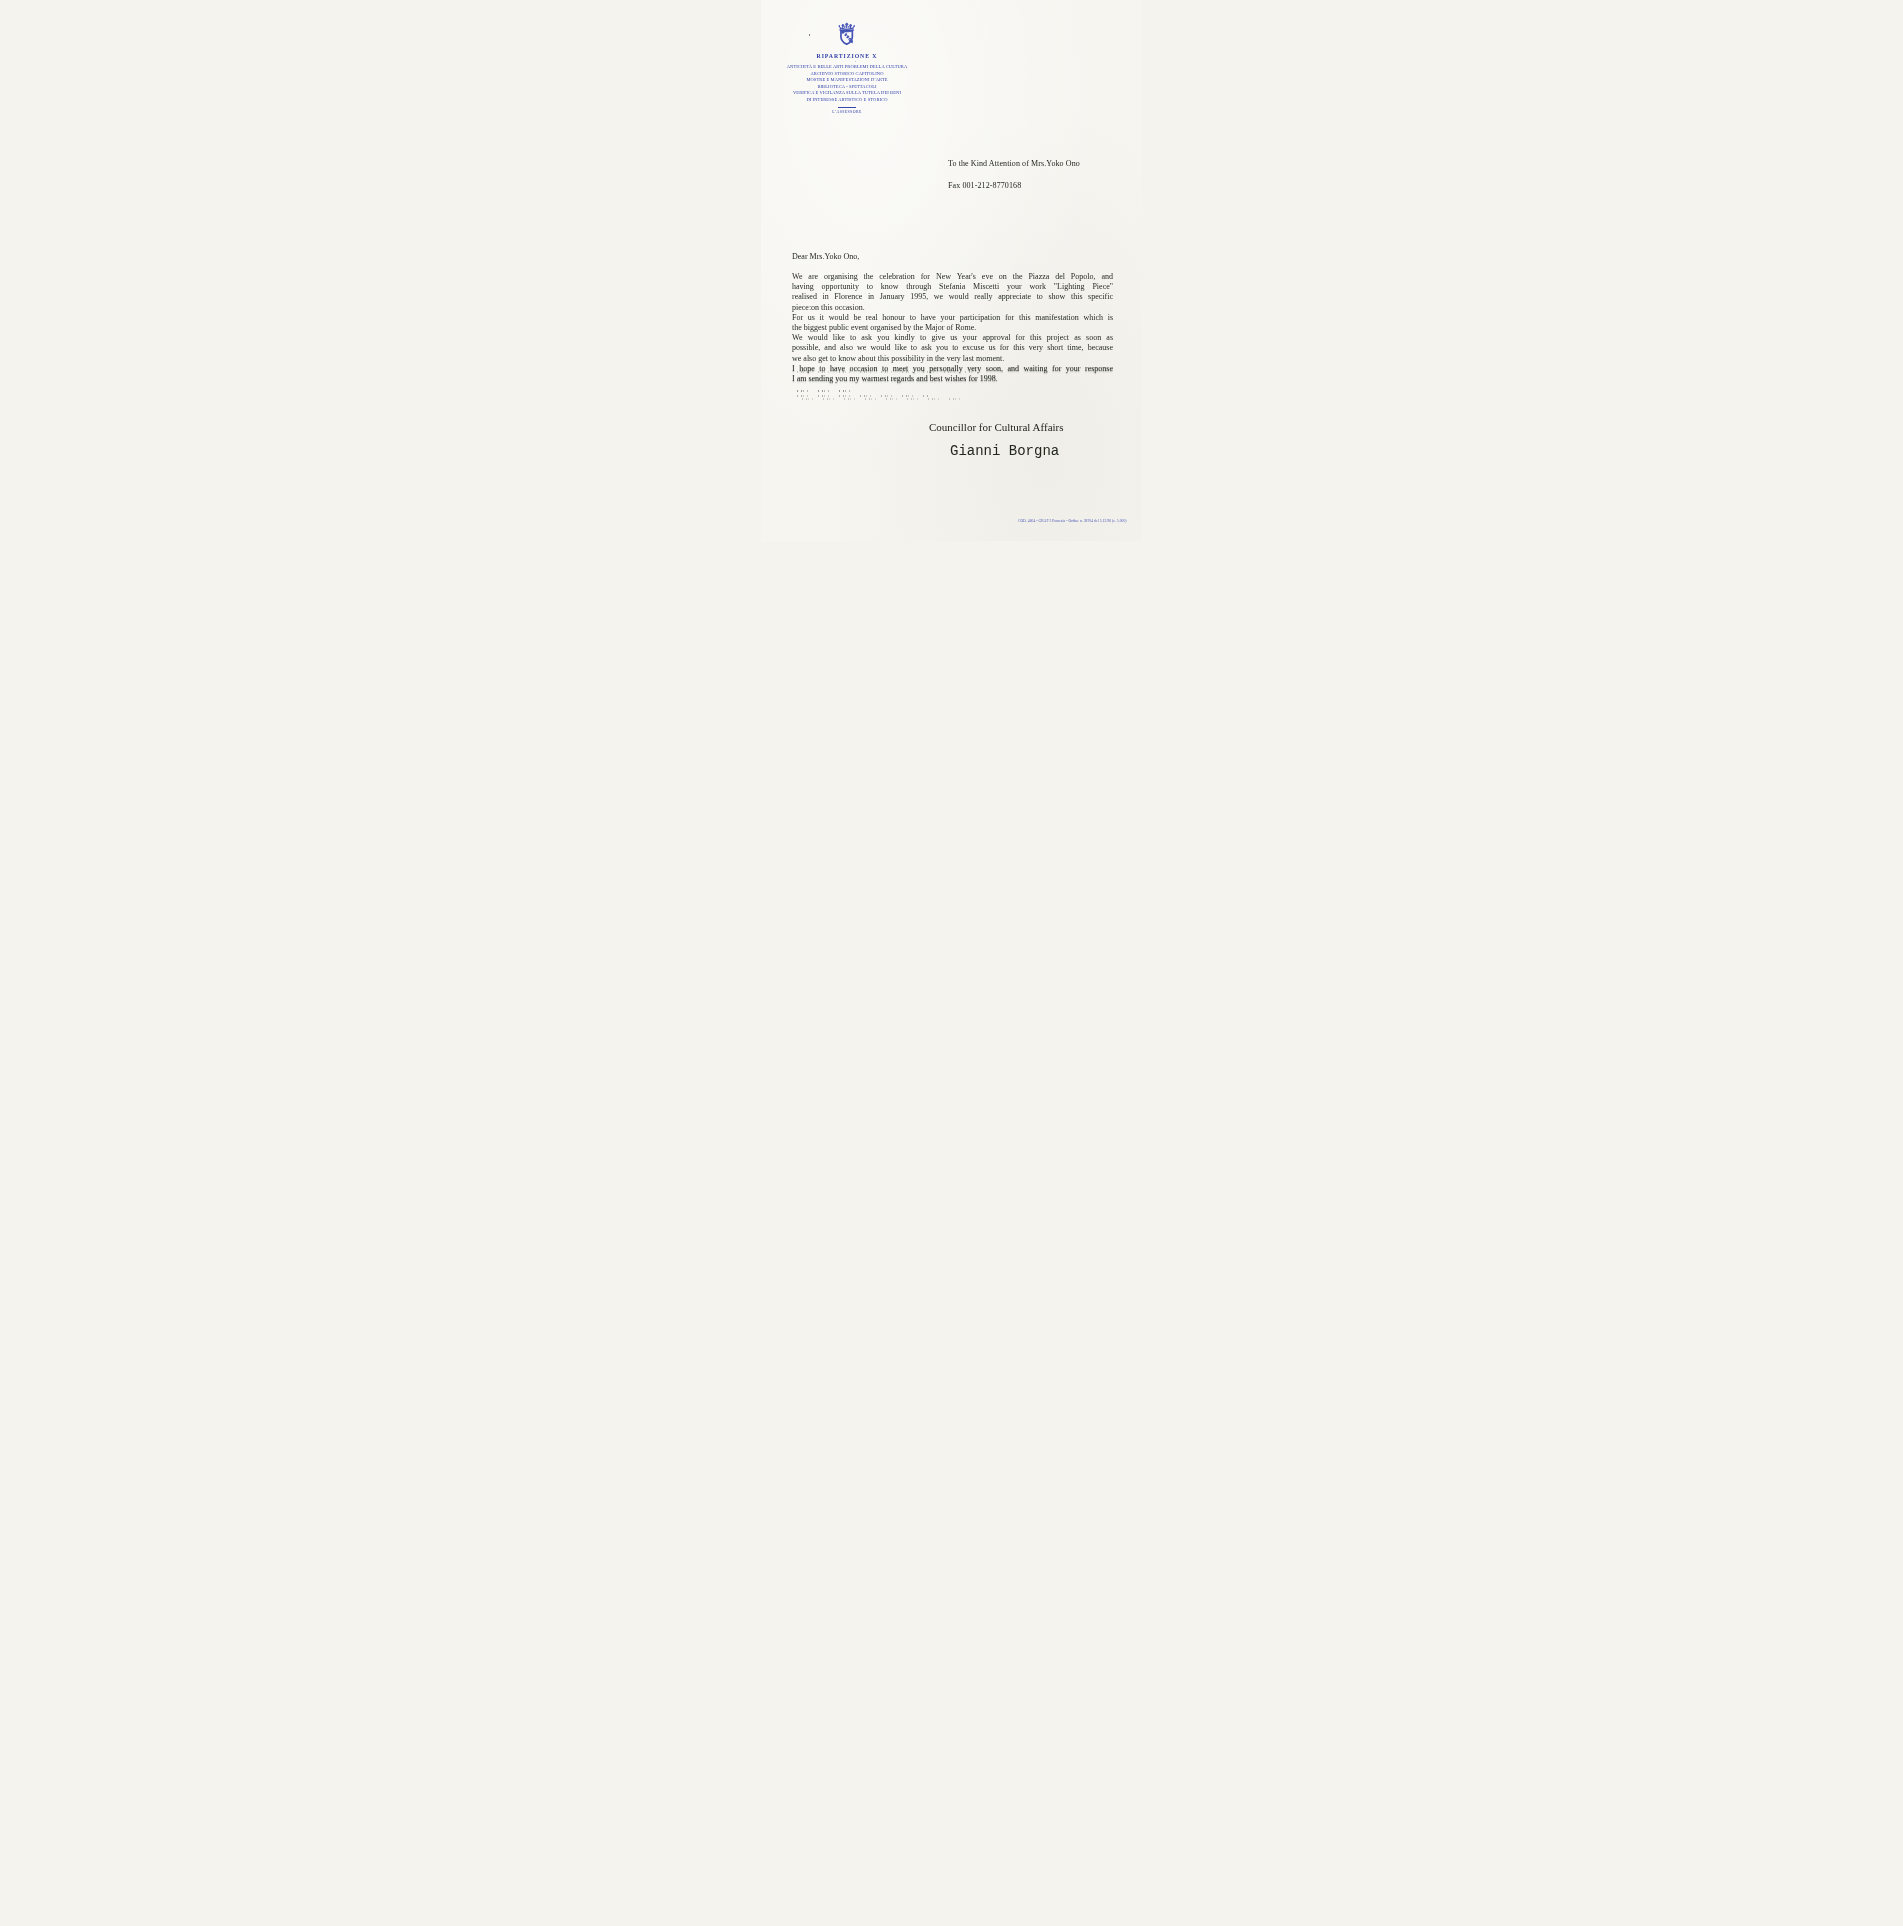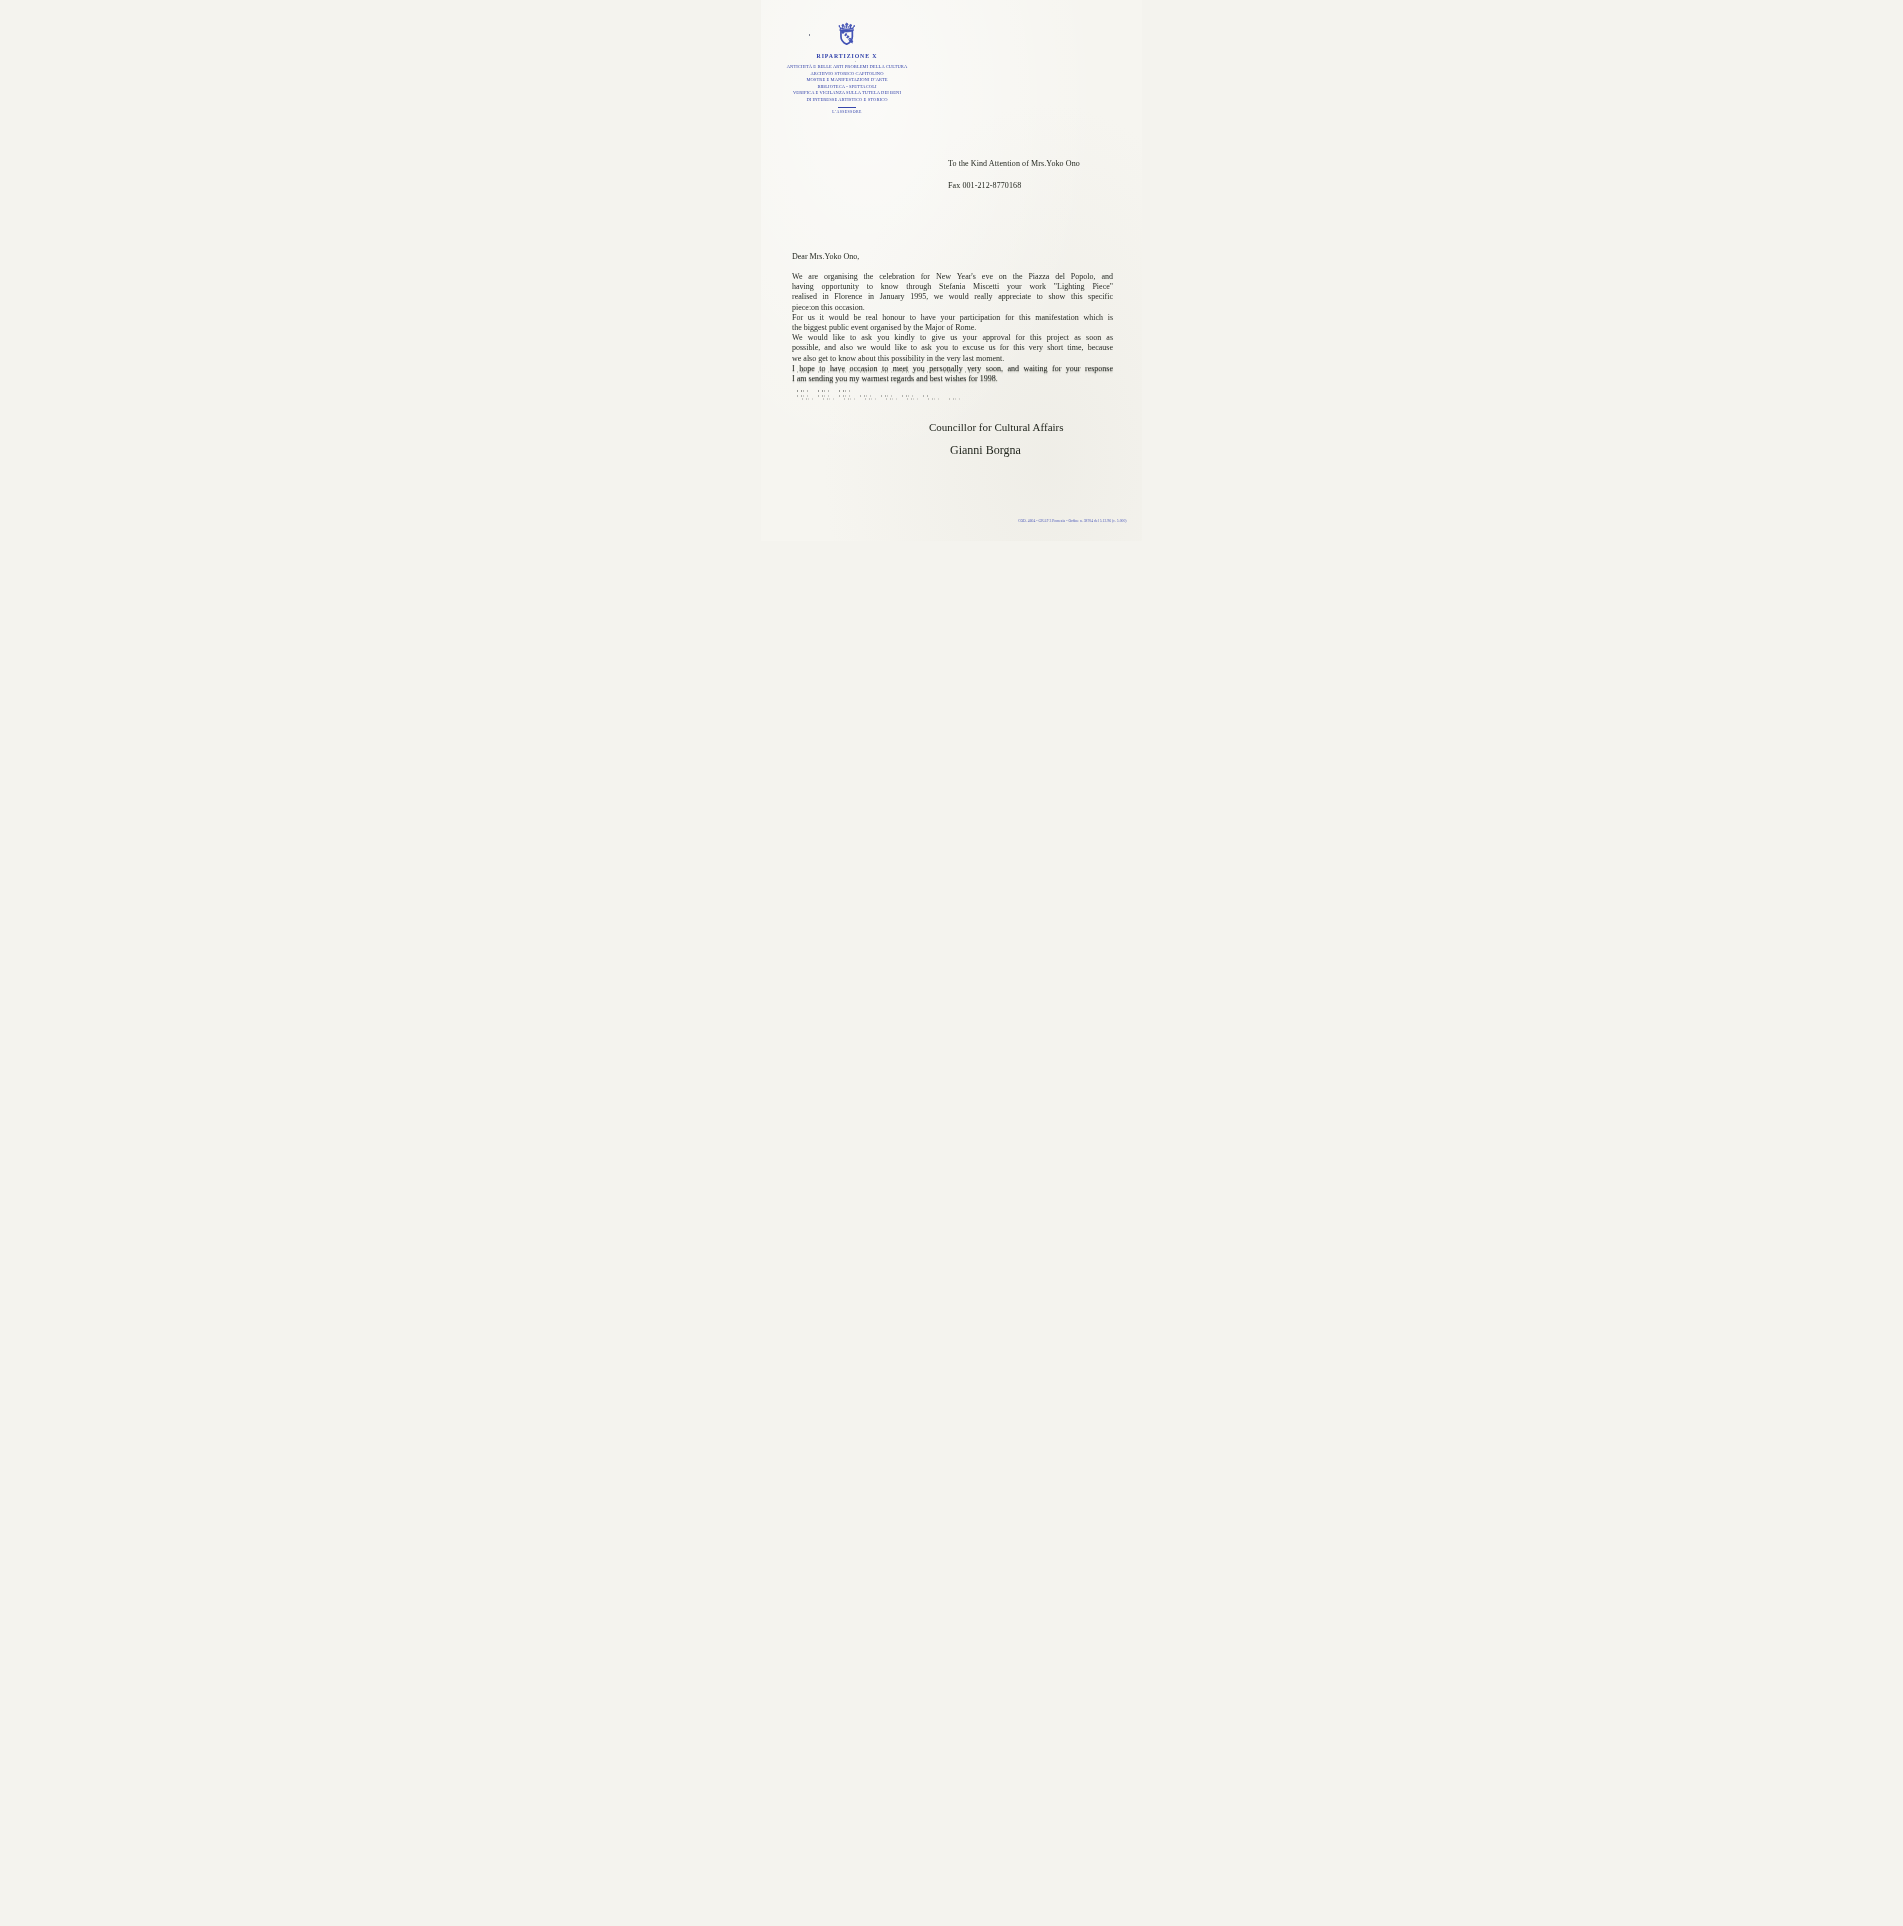--- a/index.html
+++ b/index.html
@@ -44,21 +44,21 @@
       rgba(35,38,34,.85) 0 0.5px, transparent 0.5px 1.8px,
       rgba(35,38,34,.55) 1.8px 2.2px, transparent 2.2px 4.2px);
     filter:blur(0.2px);
   }
   .sm0{left:32px;top:371px;width:181px;opacity:.28;}
   .sm1{left:32px;top:390px;width:58px;height:2.3px;opacity:.55;}
   .sm2{left:32px;top:395px;width:136px;opacity:.38;}
   .sm3{left:37px;top:398px;width:166px;height:1.5px;opacity:.28;}
   
   .sig-title{position:absolute;left:168px;top:421px;font-size:11px;color:#23271f;}
-  .sig-name{position:absolute;left:189px;top:443px;font-size:12px;color:#23271f;}
+  .sig-name{position:absolute;left:189px;top:443px;font-size:14px;color:#23271f;font-family:Liberation Mono, monospace;}
   
   .footer{position:absolute;right:15.4px;top:519px;font-size:3.7px;letter-spacing:0.04px;color:#4a58b8;}
   
   .speck{position:absolute;background:#3a4055;border-radius:50%;}
   .s1{left:48px;top:34px;width:1.2px;height:1.5px;opacity:.8;}
   .s2{left:94px;top:61px;width:0.8px;height:1.2px;opacity:.35;transform:rotate(25deg);}
   .crest *{vector-effect:non-scaling-stroke;}
 </style>
 </head>
 <body>

